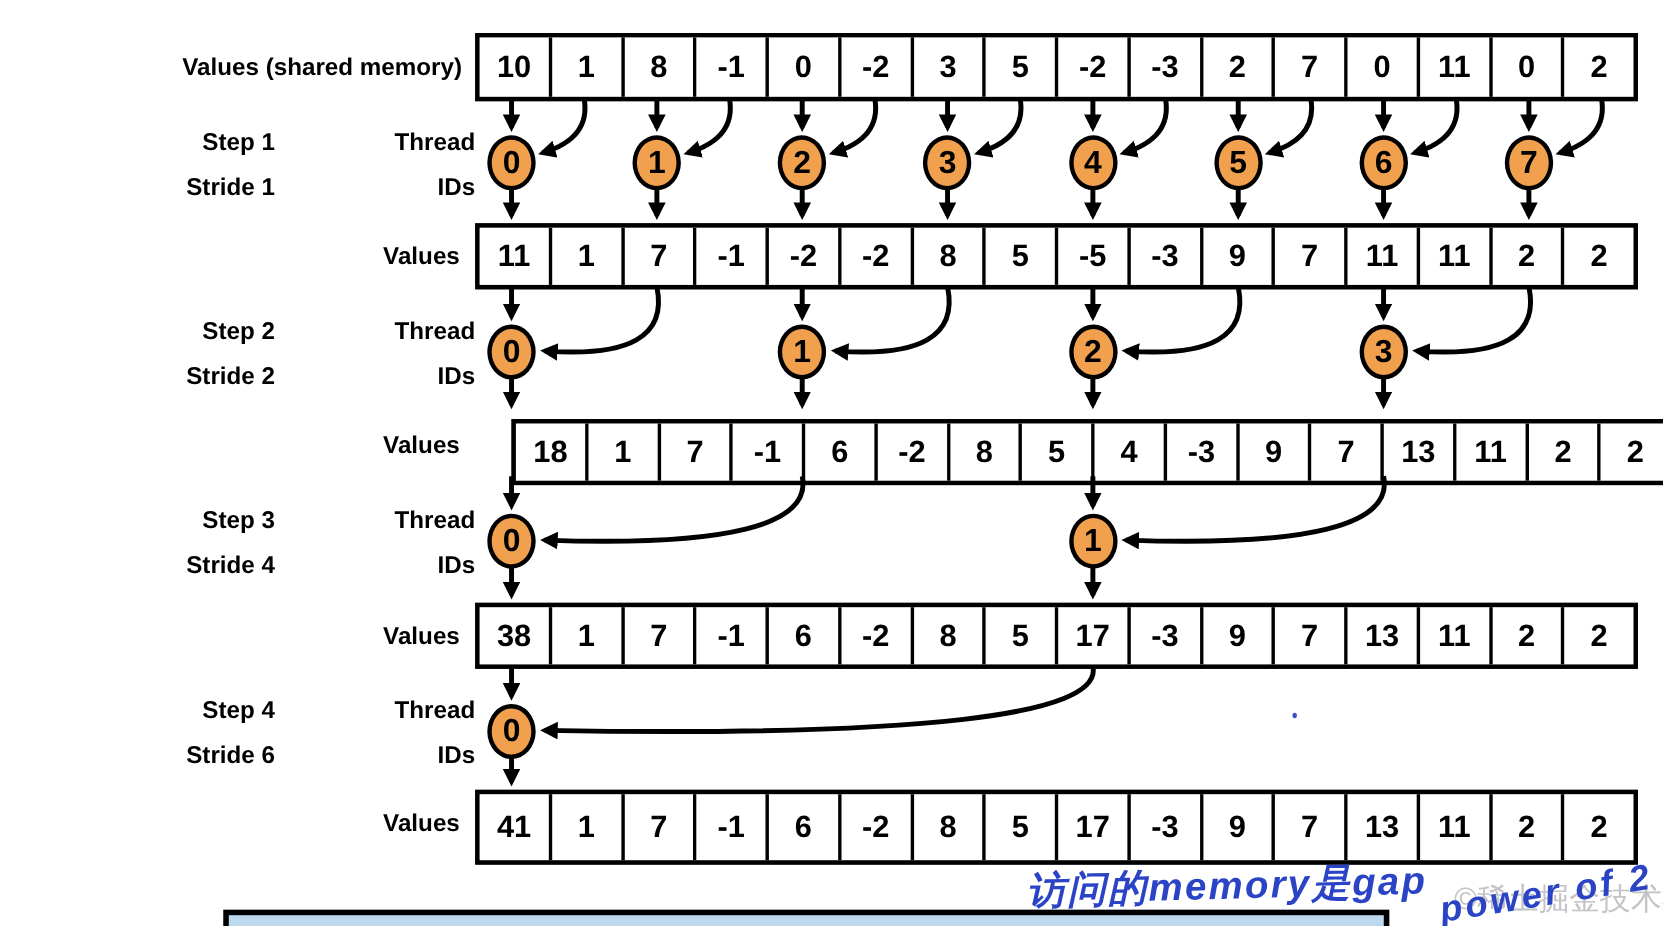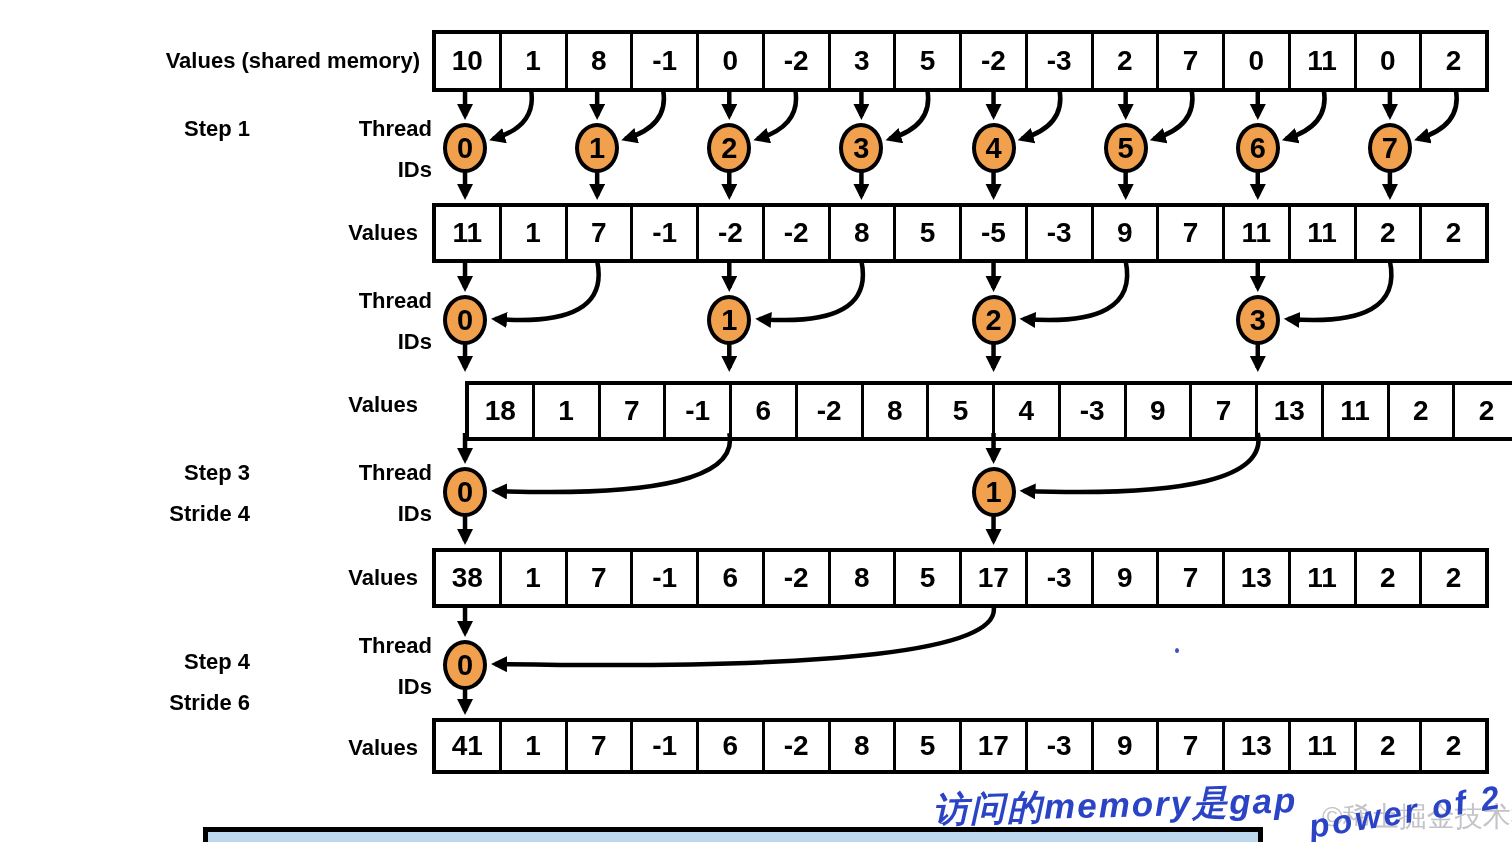--- a/index.html
+++ b/index.html
@@ -159,73 +159,78 @@
       <div class="cell">17</div>
       <div class="cell">-3</div>
       <div class="cell">9</div>
       <div class="cell">7</div>
       <div class="cell">13</div>
       <div class="cell">11</div>
       <div class="cell">2</div>
       <div class="cell">2</div>
     </div>
     <div class="lbl" style="left: 200px; top: 558px; width: 218px; text-align: right;">Values</div>
-    <div class="row" style="left: 432px; top: 718px; width: 1057px; height: 56px;">
+    <div class="row" style="left: 432px; top: 718px; width: 1057px; height: 68px;">
       <div class="cell">41</div>
       <div class="cell">1</div>
       <div class="cell">7</div>
       <div class="cell">-1</div>
       <div class="cell">6</div>
       <div class="cell">-2</div>
       <div class="cell">8</div>
       <div class="cell">5</div>
       <div class="cell">17</div>
       <div class="cell">-3</div>
       <div class="cell">9</div>
       <div class="cell">7</div>
       <div class="cell">13</div>
       <div class="cell">11</div>
       <div class="cell">2</div>
       <div class="cell">2</div>
     </div>
     <div class="lbl" style="left: 200px; top: 728px; width: 218px; text-align: right;">Values</div>
     <div class="lbl stack" style="left: 55px; top: 108px; width: 195px;">
       <div class="">Step 1</div>
+      <div class="">Stride 1</div>
     </div>
     <div class="lbl stack" style="left: 287px; top: 108px; width: 145px;">
       <div class="">Thread</div>
       <div class="">IDs</div>
     </div>
     <div class="circle" style="left: 465.031px; top: 148px;">0</div>
     <div class="circle" style="left: 597.156px; top: 148px;">1</div>
     <div class="circle" style="left: 729.281px; top: 148px;">2</div>
     <div class="circle" style="left: 861.406px; top: 148px;">3</div>
     <div class="circle" style="left: 993.531px; top: 148px;">4</div>
     <div class="circle" style="left: 1125.66px; top: 148px;">5</div>
     <div class="circle" style="left: 1257.78px; top: 148px;">6</div>
     <div class="circle" style="left: 1389.91px; top: 148px;">7</div>
+    <div class="lbl stack" style="left: 55px; top: 280px; width: 195px;">
+      <div class="">Step 2</div>
+      <div class="">Stride 2</div>
+    </div>
     <div class="lbl stack" style="left: 287px; top: 280px; width: 145px;">
       <div class="">Thread</div>
       <div class="">IDs</div>
     </div>
     <div class="circle" style="left: 465.031px; top: 320px;">0</div>
     <div class="circle" style="left: 729.281px; top: 320px;">1</div>
     <div class="circle" style="left: 993.531px; top: 320px;">2</div>
     <div class="circle" style="left: 1257.78px; top: 320px;">3</div>
     <div class="lbl stack" style="left: 55px; top: 452px; width: 195px;">
       <div class="">Step 3</div>
       <div class="">Stride 4</div>
     </div>
     <div class="lbl stack" style="left: 287px; top: 452px; width: 145px;">
       <div class="">Thread</div>
       <div class="">IDs</div>
     </div>
     <div class="circle" style="left: 465.031px; top: 492px;">0</div>
     <div class="circle" style="left: 993.531px; top: 492px;">1</div>
-    <div class="lbl stack" style="left: 55px; top: 625px; width: 195px; margin-top: 16px;">
+    <div class="lbl stack" style="left: 55px; top: 625px; width: 195px;">
       <div class="">Step 4</div>
       <div class="">Stride 6</div>
     </div>
     <div class="lbl stack" style="left: 287px; top: 625px; width: 145px;">
       <div class="">Thread</div>
       <div class="">IDs</div>
     </div>
     <div class="circle" style="left: 465.031px; top: 665px;">0</div>
     <div class="hand hand1" style="left: 933px; top: 782px;">访问的memory是gap</div>
     <div class="watermark" style="left: 1322px; top: 798px;">©稀土掘金技术社区</div>

